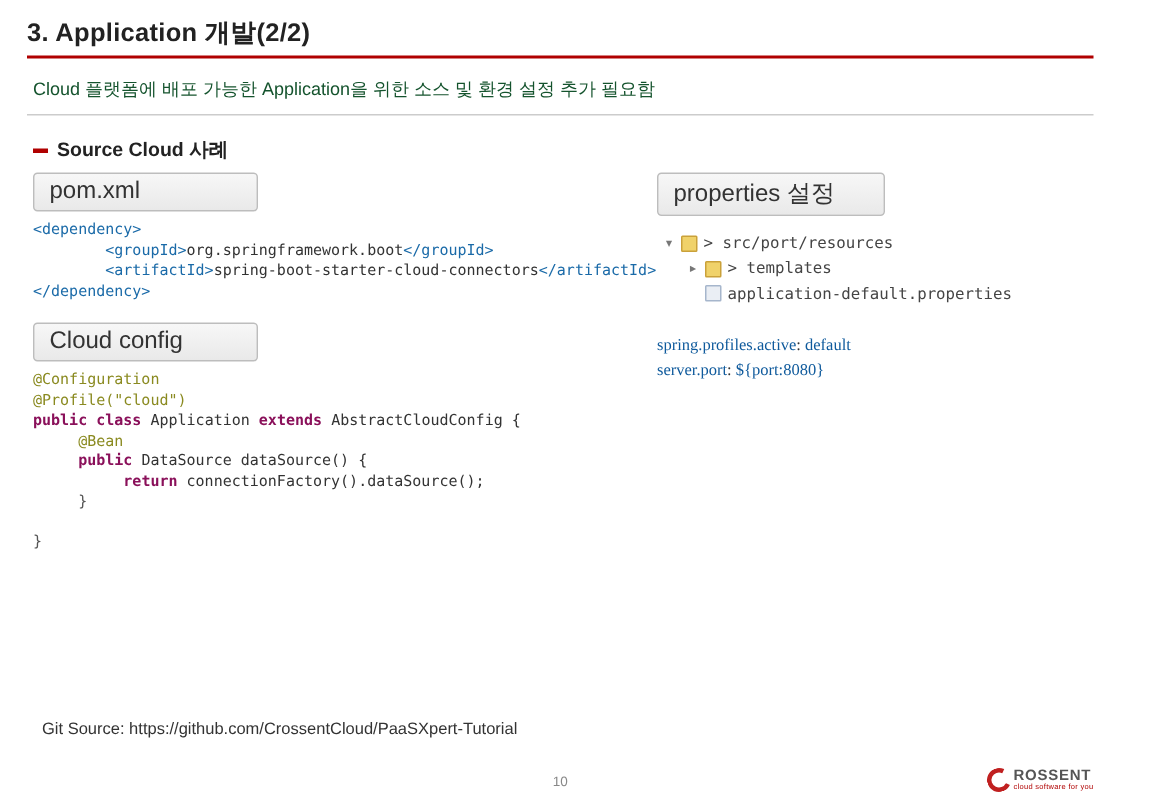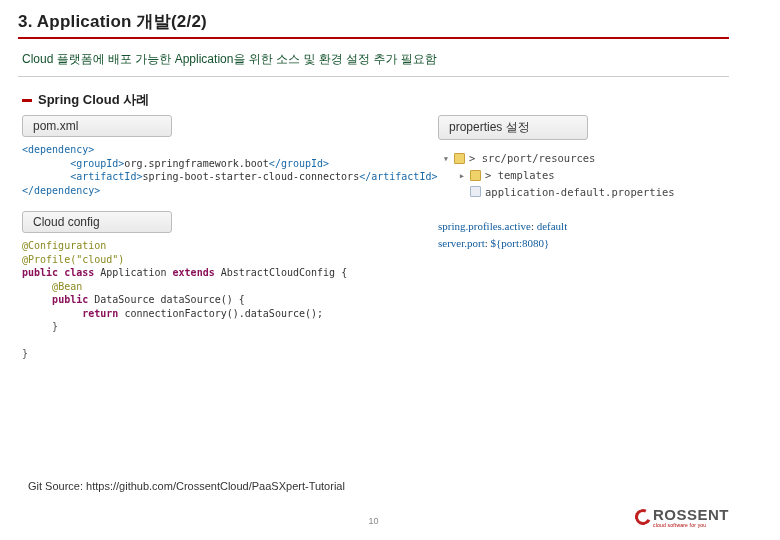--- a/index.html
+++ b/index.html
@@ -19,21 +19,21 @@
   .columns { position: relative; }
   .left { position: absolute; left: 4px; top: 0; width: 360px; }
   .right { position: absolute; left: 420px; top: 0; width: 320px; }
 
   .pill {
     display: inline-block;
     background: linear-gradient(#f7f7f7, #e9e9e9);
     border: 1px solid #bdbdbd;
     border-radius: 3px;
     padding: 3px 32px 3px 10px;
-    font-size: 12px;
+    font-size: 16px;
     color: #333;
     min-width: 150px;
     margin-bottom: 6px;
   }
 
   .code-block { font-family: Consolas, Menlo, monospace; font-size: 10px; line-height: 1.35; white-space: pre; color: #555; margin-bottom: 14px; }
   .tag { color: #1a6aa8; }
   .txt { color: #333; text-align: right; }
   .anno { color: #8a8a20; }
   .kw  { color: #8a105a; font-weight: 700; }
@@ -53,39 +53,39 @@
   .pkey { color: #0f5a9c; }
   .pval { color: #0f5a9c; }
   .pvar { color: #0f5a9c; }
 
   .footer-link { position: absolute; left: 28px; bottom: 48px; font-size: 11px; color: #333; }
 
   .page-num { position: absolute; left: 50%; transform: translateX(-50%); bottom: 14px; font-size: 9px; color: #888; }
 
   .logo-wrap { position: absolute; right: 18px; bottom: 12px; display: flex; align-items: center; gap: 2px; }
   .logo-c { width: 16px; height: 16px; border: 3px solid #c02020; border-right-color: transparent; border-radius: 50%; transform: rotate(-20deg); }
-  .logo-text { font-size: 15px; font-weight: 700; letter-spacing: 0.5px; color: #555; }
+  .logo-text { font-size: 10px; font-weight: 700; letter-spacing: 0.5px; color: #555; }
   .logo-sub { font-size: 5px; color: #b00000; letter-spacing: 0.2px; margin-top: -1px; }
 </style>
 </head>
 <body>
 
 <div class="page">
 
   <div class="title-bar">
     <div class="title">3. Application 개발(2/2)</div>
   </div>
 
   <div class="desc-wrap">
     <div class="desc">Cloud 플랫폼에 배포 가능한 Application을 위한 소스 및 환경 설정 추가 필요함</div>
   </div>
 
   <div class="section-head">
     <span class="section-mark"></span>
-    <span class="section-title">Spring Cloud 사례</span>
+    <span class="section-title">Source Cloud 사례</span>
   </div>
 
   <div class="columns">
 
     <div class="left">
       <div class="pill">pom.xml</div>
 
       <div class="code-block"><span class="tag">&lt;dependency&gt;</span>
         <span class="tag">&lt;groupId&gt;</span><span class="txt">org.springframework.boot</span><span class="tag">&lt;/groupId&gt;</span>
         <span class="tag">&lt;artifactId&gt;</span><span class="txt">spring-boot-starter-cloud-connectors</span><span class="tag">&lt;/artifactId&gt;</span>

